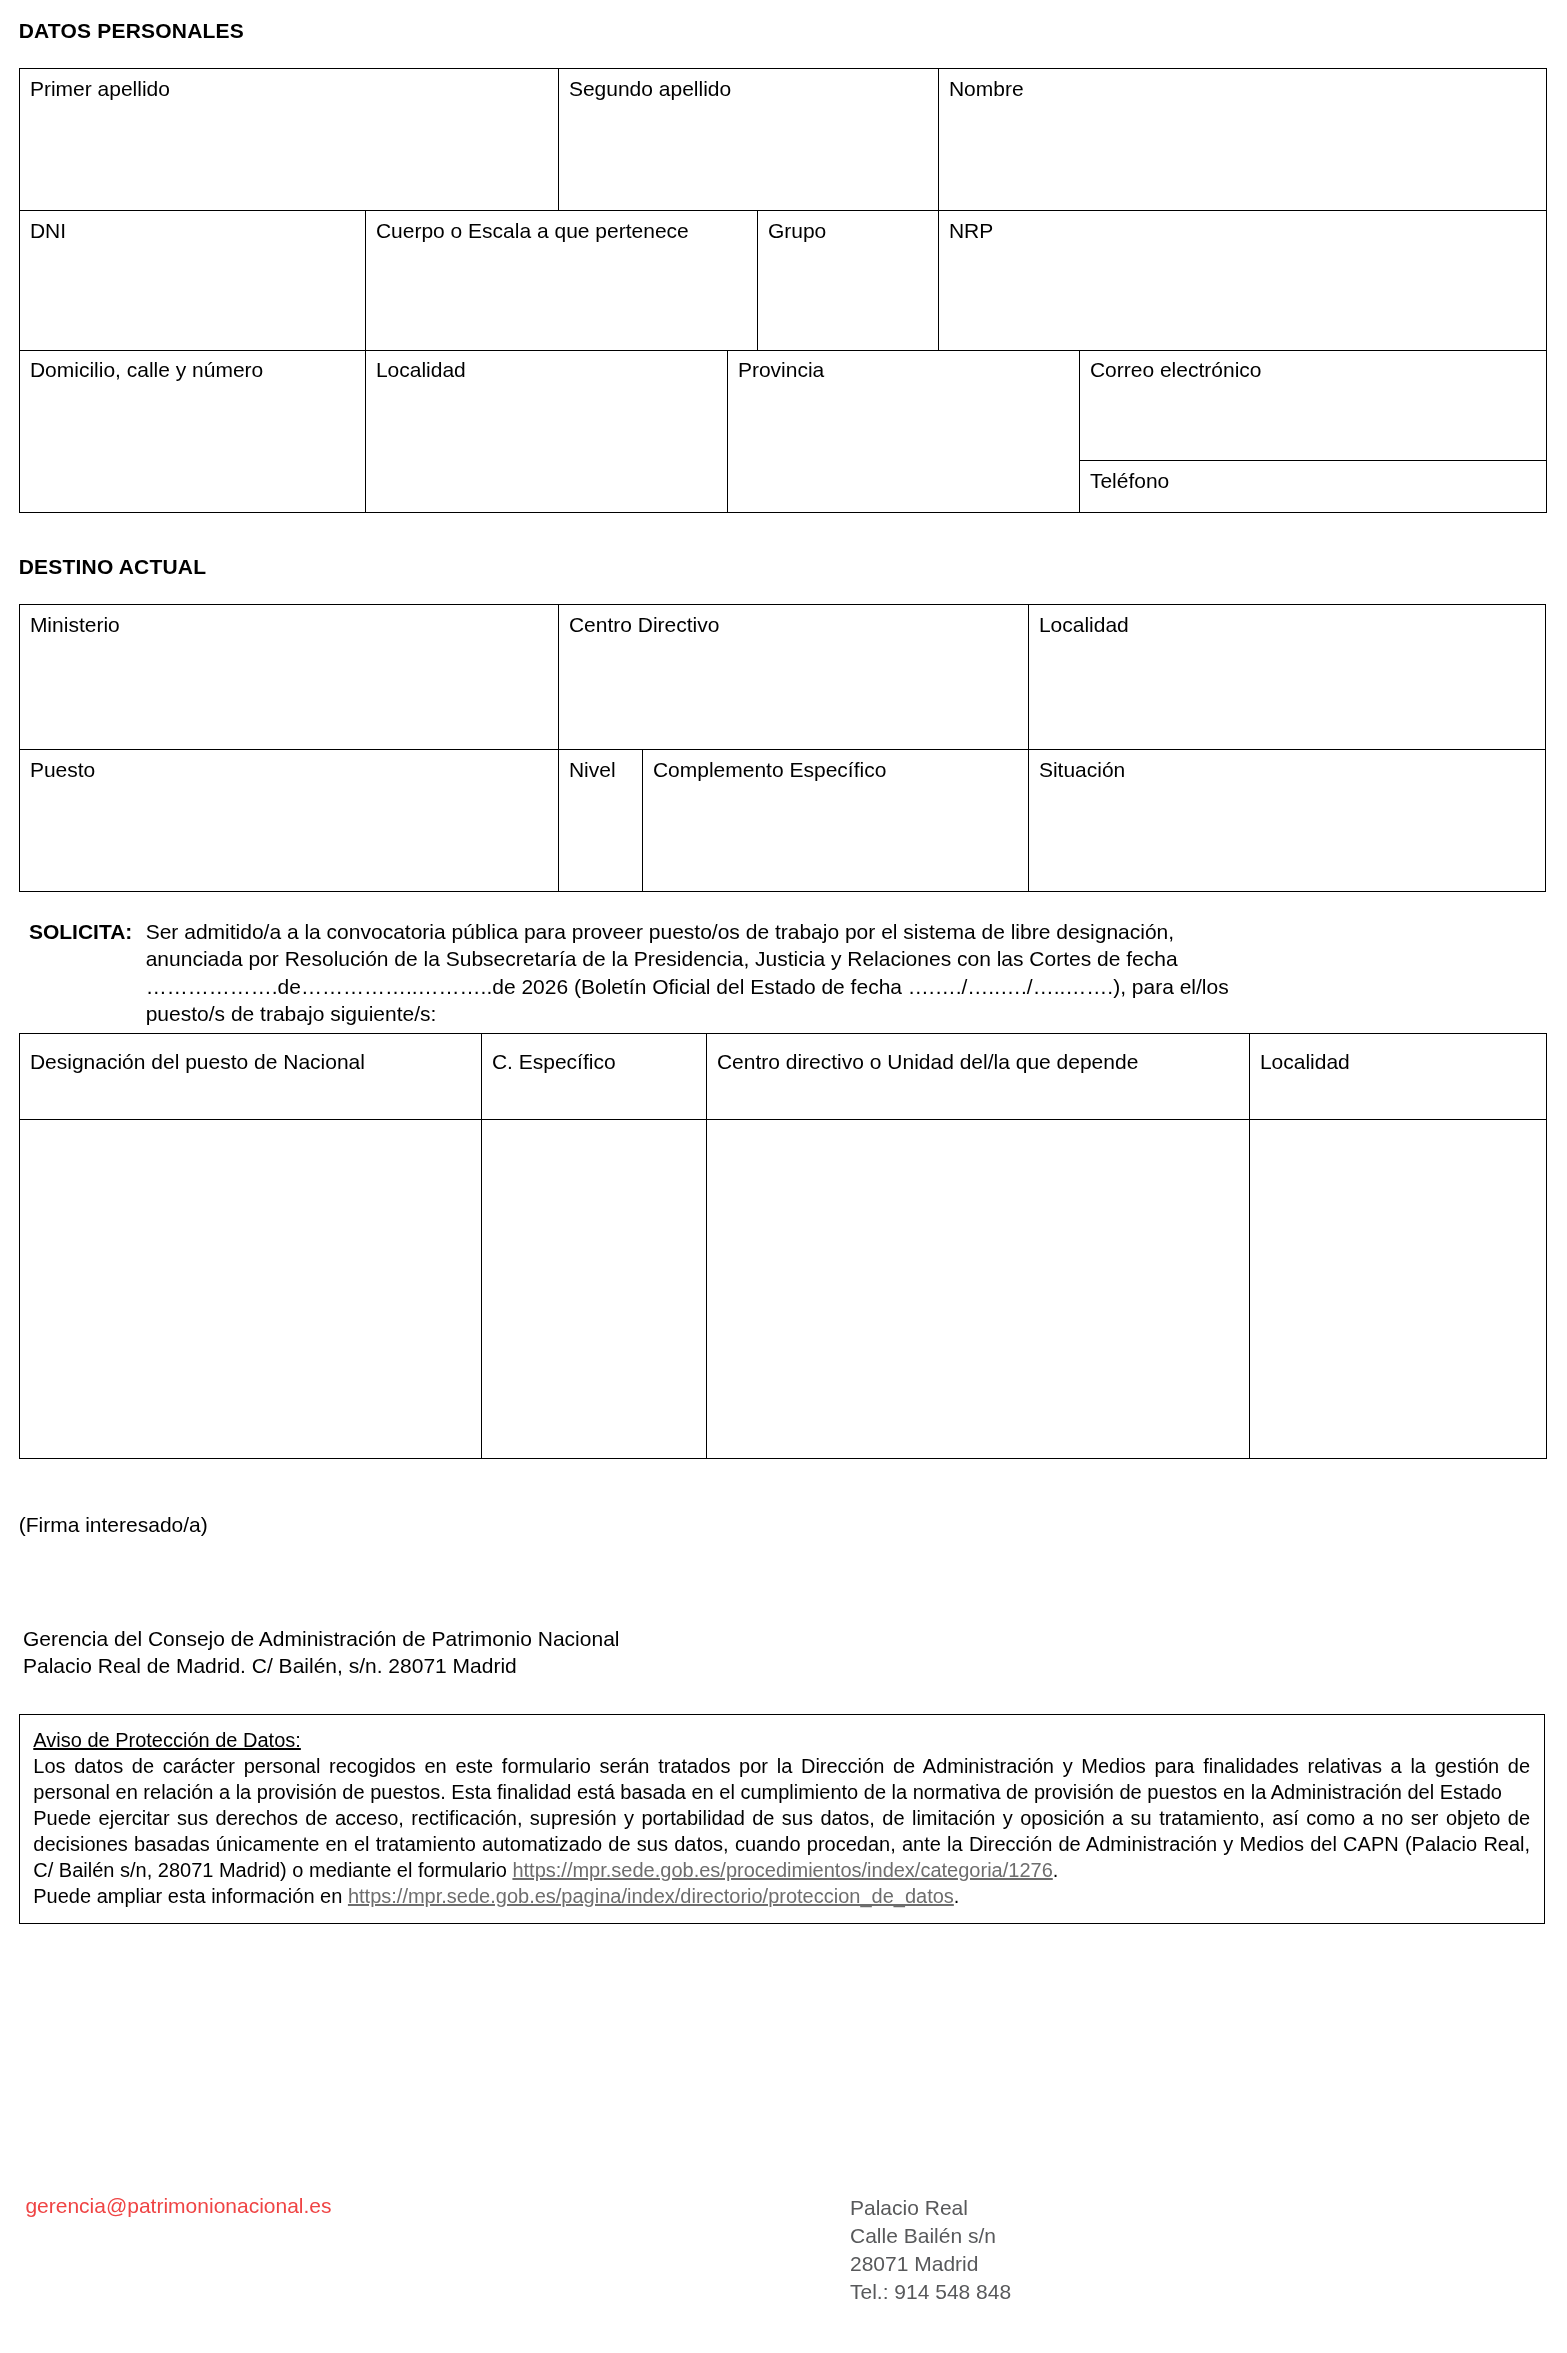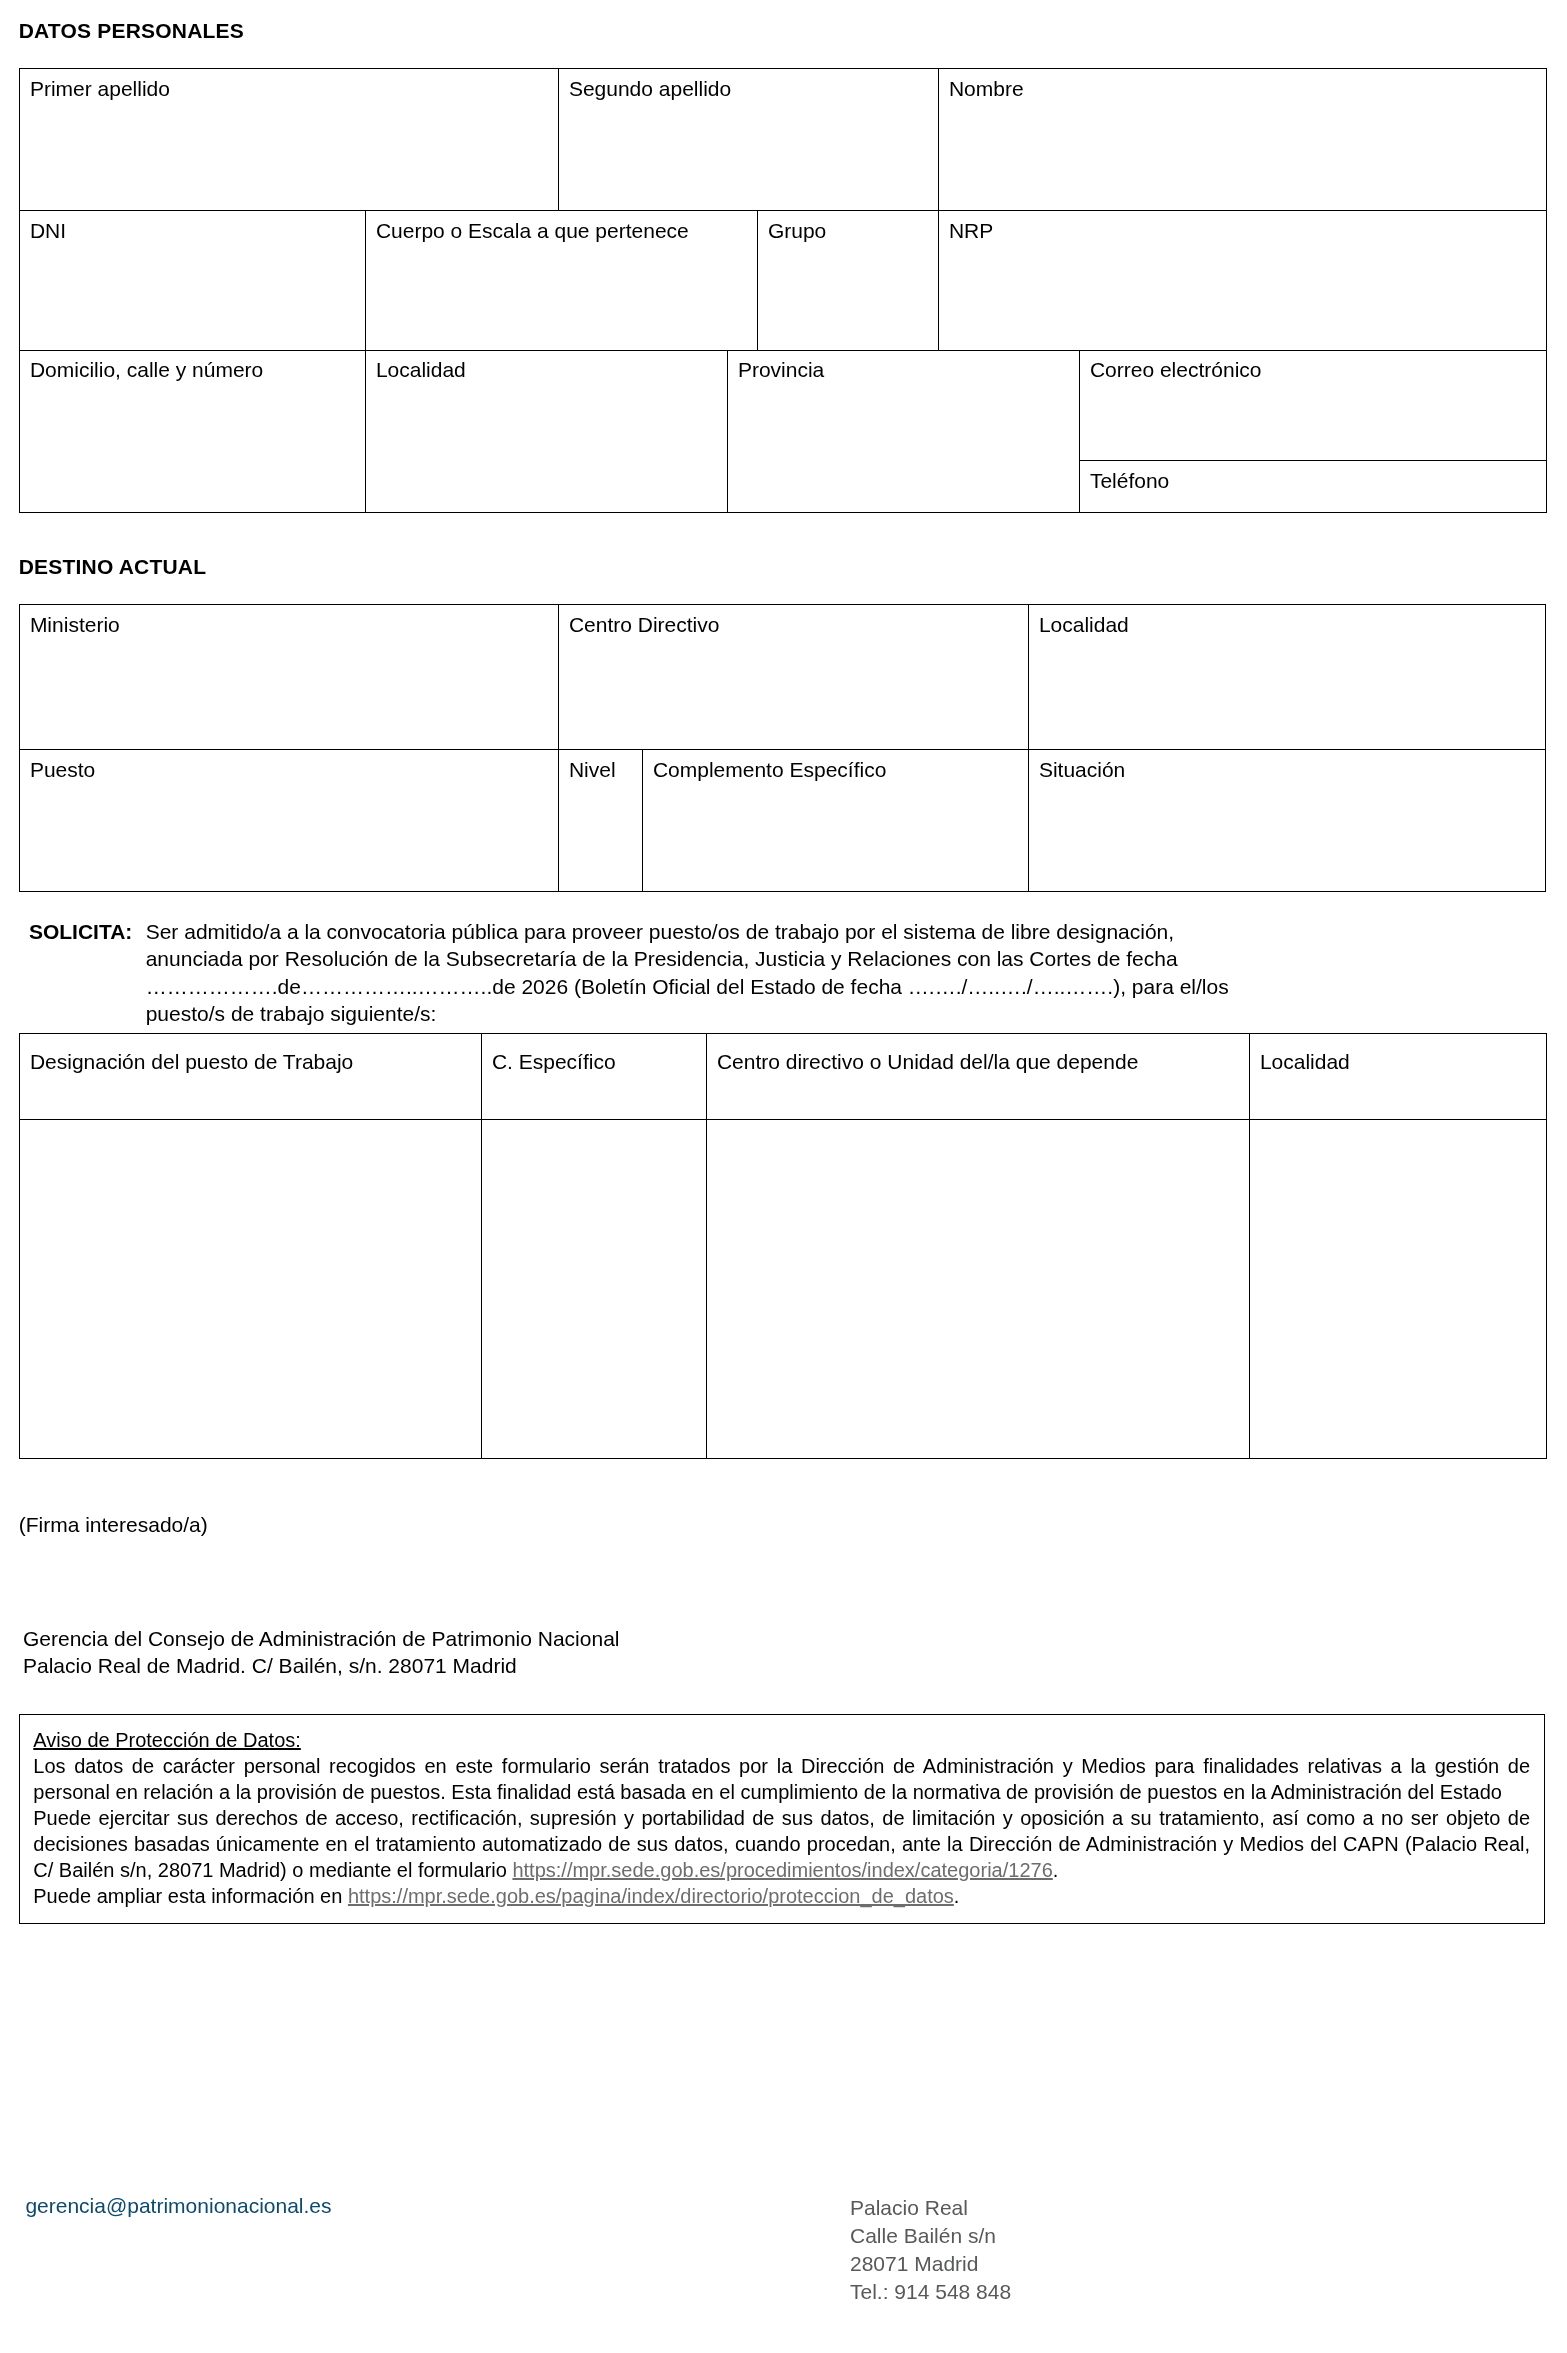--- a/index.html
+++ b/index.html
@@ -148,21 +148,21 @@
     color: #6d6d6d;
     text-decoration: underline;
   }
 
   
   #footer-email {
     position: absolute;
     left: 25.4px;
     top: 2194px;
     font-size: 21px;
-    color: #0c4a6e;
+    color: #ef4444;
   }
   #footer-address {
     position: absolute;
     left: 850px;
     top: 2194px;
     font-size: 21px;
     line-height: 1.33;
     color: #58595b;
   }
 </style>
@@ -246,21 +246,21 @@
 
   <table class="tbl" id="tbl-puestos">
     <colgroup>
       <col style="width:462px">
         <col style="width:225px">
         <col style="width:543px">
         <col style="width:297px">
     </colgroup>
     <tbody>
       <tr class="hdr">
-        <td>Designación del puesto de Trabajo</td>
+        <td>Designación del puesto de Nacional</td>
         <td>C. Específico</td>
         <td>Centro directivo o Unidad del/la que depende</td>
         <td>Localidad</td>
       </tr>
       <tr class="body">
         <td></td>
         <td></td>
         <td></td>
         <td></td>
       </tr>

